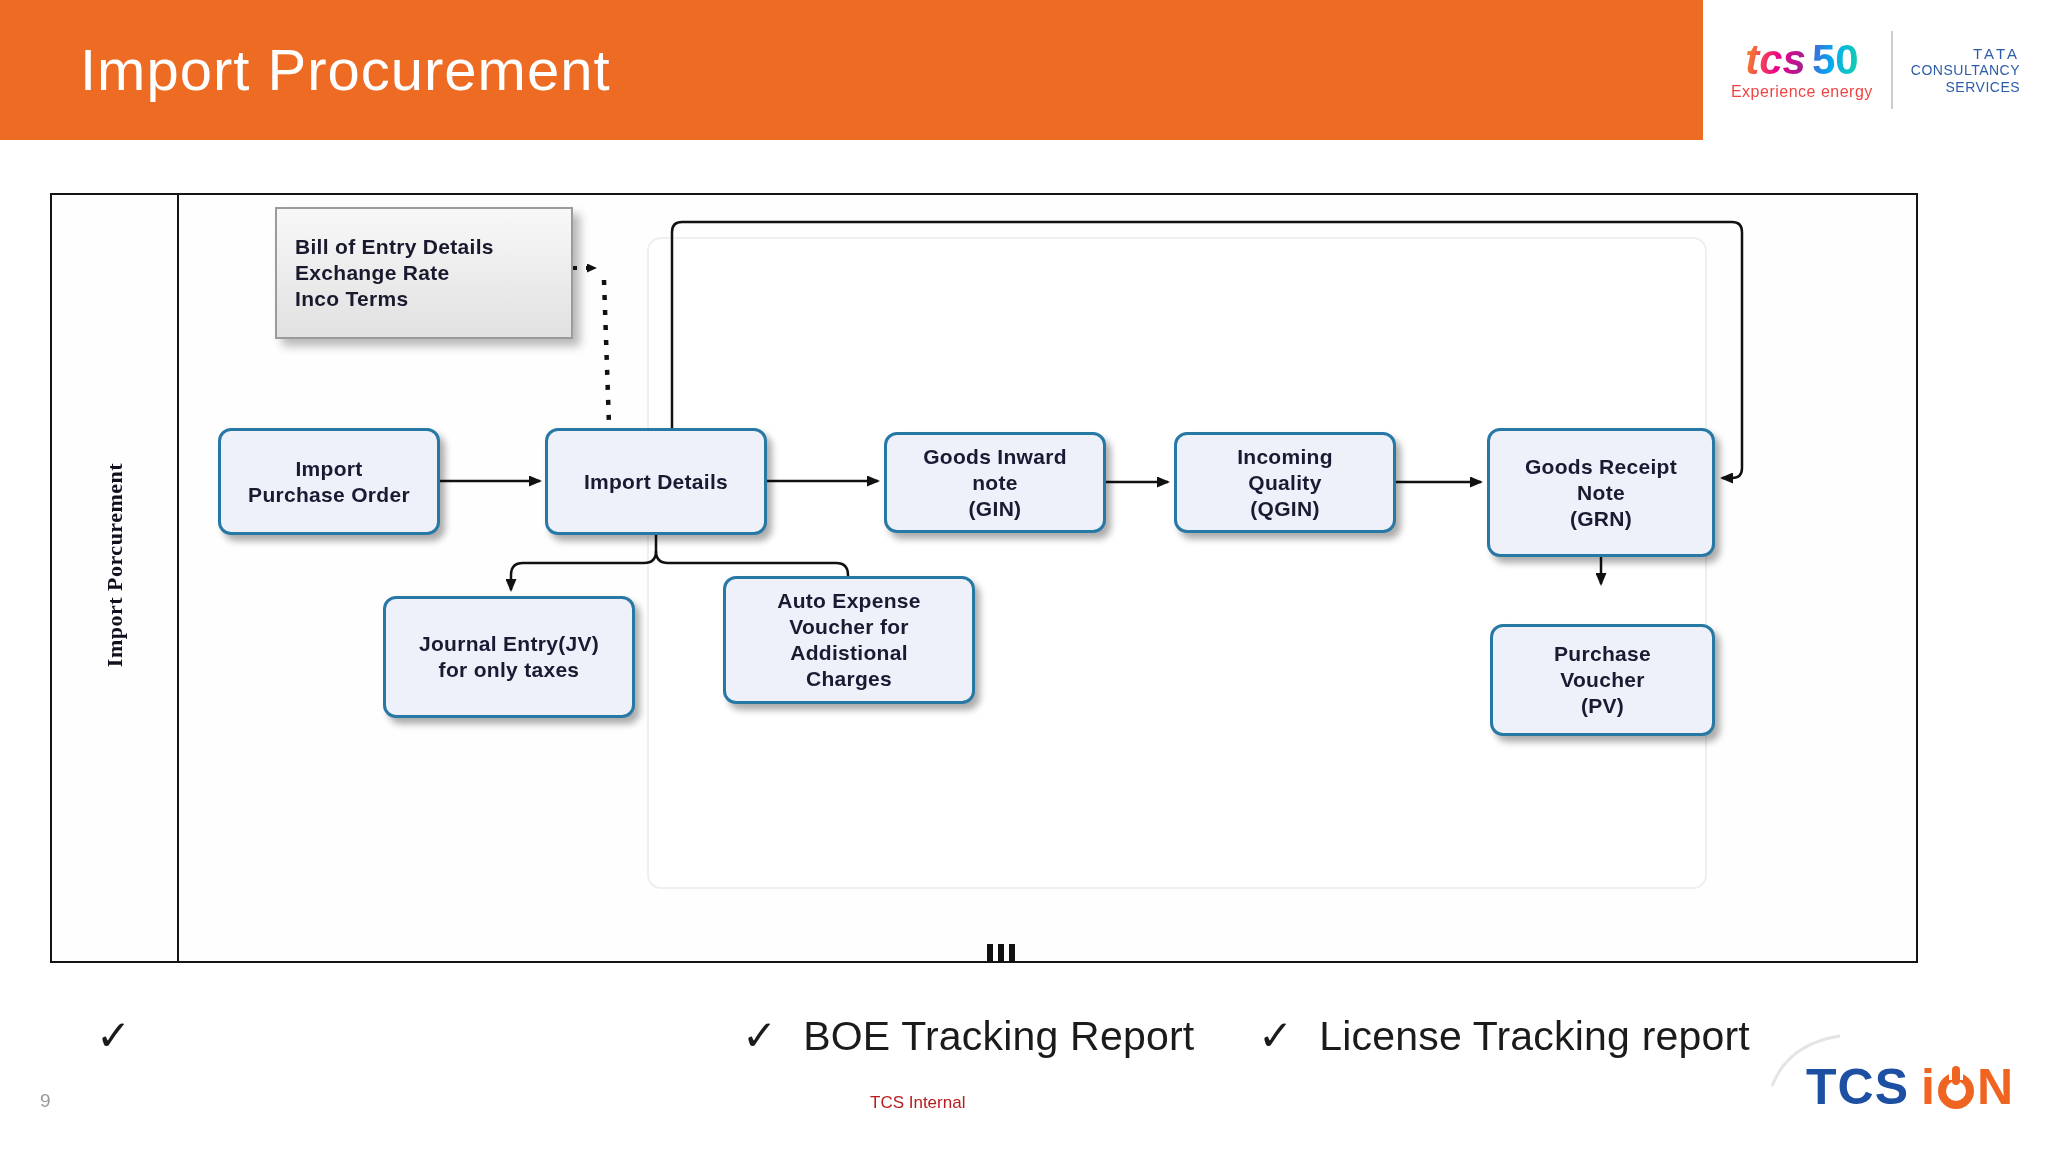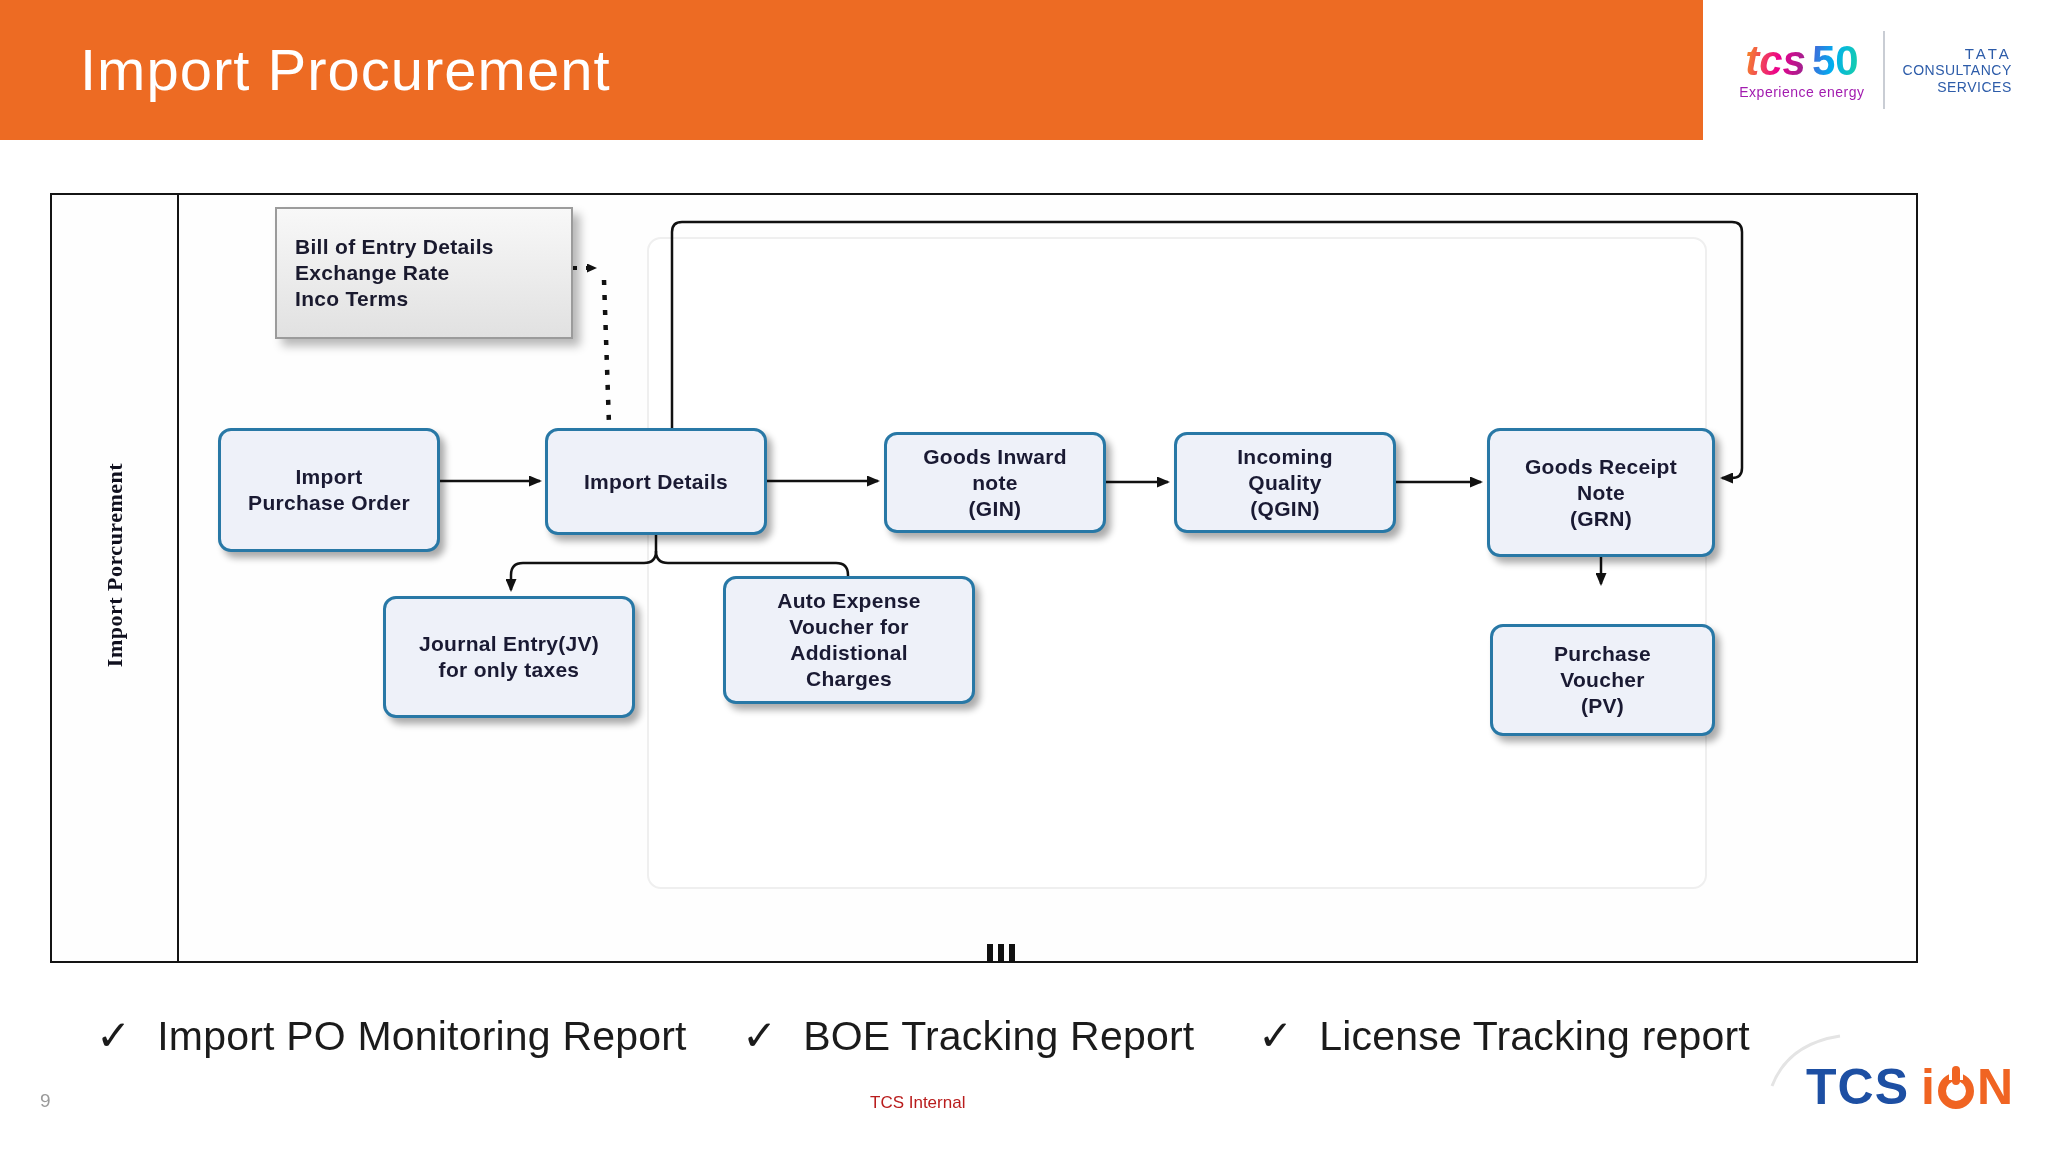--- a/index.html
+++ b/index.html
@@ -14,21 +14,21 @@
     color:#ffffff;font-size:58px;font-weight:300;letter-spacing:1px;white-space:nowrap;
   }
   .logo-panel{position:absolute;left:1703px;top:0;width:345px;height:140px;background:#ffffff;
     display:flex;align-items:center;justify-content:center;gap:18px;}
   .tcs50{display:flex;flex-direction:column;align-items:center;}
   .tcs50-row{display:flex;align-items:baseline;gap:6px;font-weight:700;font-size:42px;line-height:42px;}
   .tcs-grad{color:#e0417c;background:linear-gradient(100deg,#f7941d 0%,#ec008c 55%,#92278f 100%);
     -webkit-background-clip:text;background-clip:text;-webkit-text-fill-color:transparent;font-style:italic;}
   .fifty-grad{color:#00a8c6;background:linear-gradient(100deg,#4a5fd6 0%,#00aeef 45%,#19d3a2 100%);
     -webkit-background-clip:text;background-clip:text;-webkit-text-fill-color:transparent;}
-  .tagline{font-size:14px;color:#a21caf;margin-top:2px;letter-spacing:.5px;}
+  .tagline{font-size:16px;color:#ef4444;margin-top:2px;letter-spacing:.5px;}
   .logo-divider{width:2px;height:78px;background:#c9cdd4;}
   .tata-block{color:#2D5CA9;text-align:right;font-weight:400;line-height:17px;}
   .tata-l1{font-size:15px;letter-spacing:3px;}
   .tata-l2,.tata-l3{font-size:14px;letter-spacing:.5px;}
   
   .frame{position:absolute;left:50px;top:193px;width:1868px;height:770px;
     border:2px solid #141414;background:#fefefe;box-sizing:border-box;}
   .lane-divider{position:absolute;left:177px;top:193px;width:2px;height:770px;background:#141414;}
   .lane-label{
     position:absolute;left:-80px;top:545px;width:390px;height:40px;line-height:40px;
@@ -117,21 +117,21 @@
   <path d="M573,268 h22" stroke="#111" stroke-width="4" stroke-dasharray="4 9" fill="none" marker-end="url(#arw-sm)"></path>
   <path d="M604,280 L609,425" stroke="#111" stroke-width="4.5" stroke-dasharray="5 10" fill="none"></path>
   <g>
     <path d="M990,944 V962" stroke="#111" stroke-width="6" fill="none"></path>
     <path d="M1001,944 V962" stroke="#111" stroke-width="6" fill="none"></path>
     <path d="M1012,944 V962" stroke="#111" stroke-width="6" fill="none"></path>
   </g>
   <path d="M1772,1086 Q1788,1044 1840,1036" stroke="#e4e4e4" stroke-width="3" fill="none"></path>
 </svg>
 
-<div class="node" style="left:218px;top:428px;width:222px;height:124px">
+<div class="node" style="left:218px;top:428px;width:222px;height:107px">
   <span class="node-label">Import
 Purchase Order</span>
 </div>
 <div class="node" style="left:545px;top:428px;width:222px;height:107px">
   <span class="node-label">Import Details</span>
 </div>
 <div class="node" style="left:884px;top:432px;width:222px;height:101px">
   <span class="node-label">Goods Inward
 note
 (GIN)</span>
@@ -157,21 +157,20 @@
 Charges</span>
 </div>
 <div class="node" style="left:1490px;top:624px;width:225px;height:112px">
   <span class="node-label">Purchase
 Voucher
 (PV)</span>
 </div>
 
 <div class="bullet" style="left:96px">
   <span class="check">✓</span>
-  <span class="blabel">Import PO Monitoring Report</span>
 </div>
 <div class="bullet" style="left:742px">
   <span class="check">✓</span>
   <span class="blabel">BOE Tracking Report</span>
 </div>
 <div class="bullet" style="left:1258px">
   <span class="check">✓</span>
   <span class="blabel">License Tracking report</span>
 </div>
 

